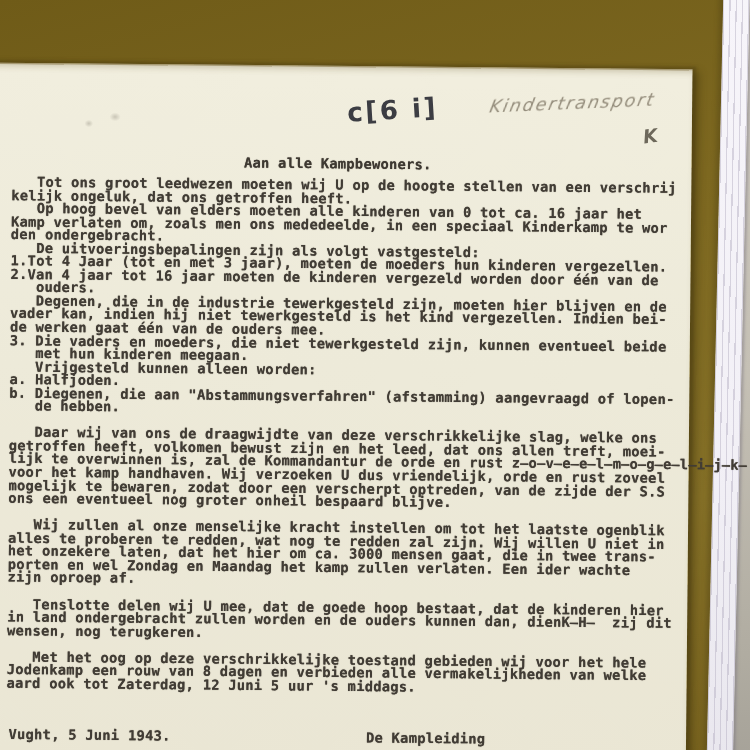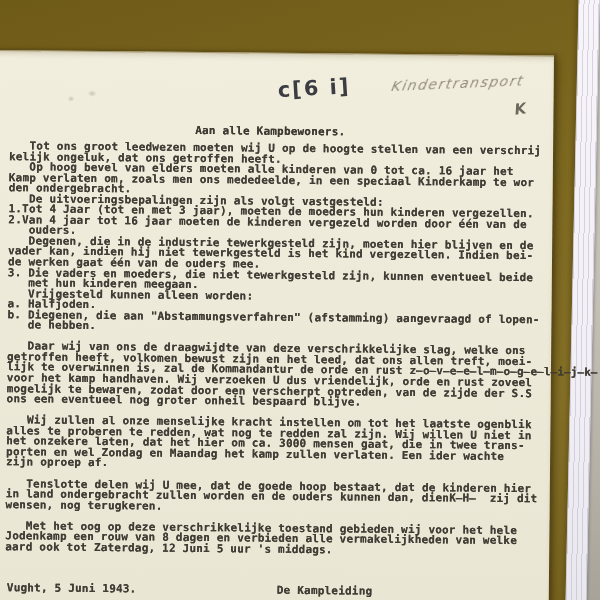--- a/index.html
+++ b/index.html
@@ -62,21 +62,21 @@
     font-family:inherit;font-size:11px;font-weight:bold;line-height:10.55px;
     letter-spacing:.2px;white-space:pre;color:#413c35;
     text-shadow:0 0 .6px rgba(60,54,44,.85);
   }
   .place-date,.signature{
     position:absolute;top:530px;
     font-size:11px;font-weight:bold;letter-spacing:.2px;color:#413c35;
     text-shadow:0 0 .6px rgba(60,54,44,.85);white-space:pre;
   }
   .place-date{left:24px;}
-  .signature{left:294px;}
+  .signature{left:310px;}
 </style>
 </head>
 <body>
 
 <div class="scene">
 
   <div class="backdrop"></div>
   <div class="page-edges"></div>
 
   <div class="paper">

